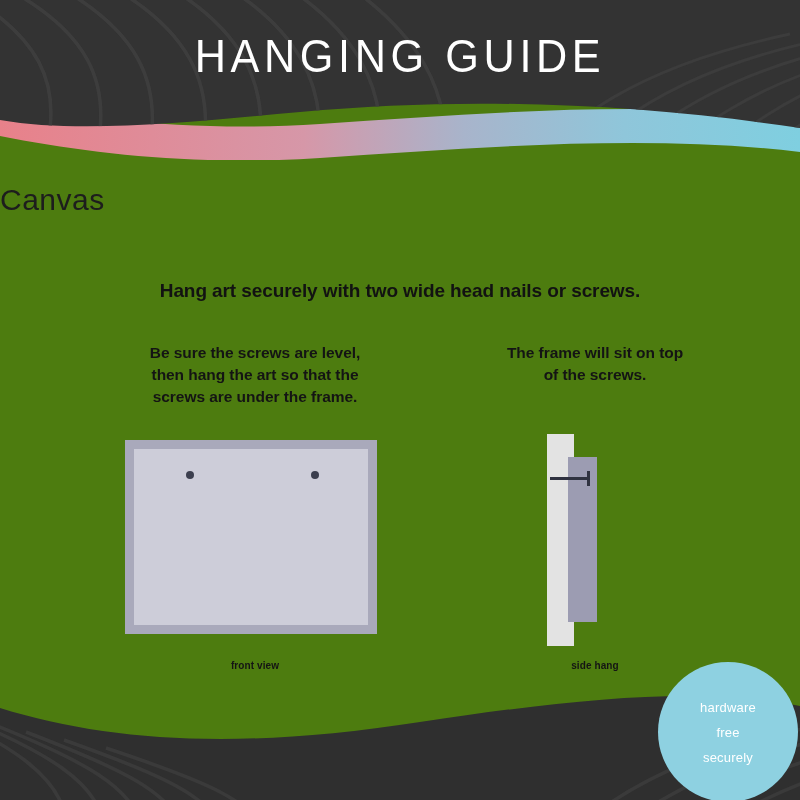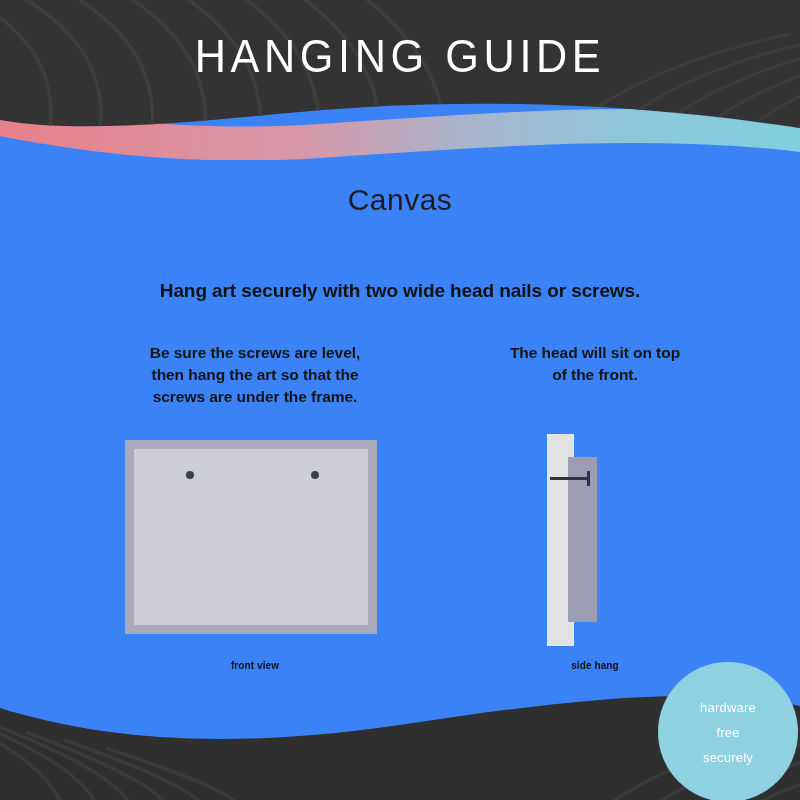--- a/index.html
+++ b/index.html
@@ -5,21 +5,21 @@
   * { margin:0; padding:0; box-sizing:border-box; }
   html, body {
     width:800px; height:800px;
     background:#ffffff;
     font-family:"Liberation Sans", sans-serif;
     overflow:hidden;
   }
   #page {
     position:relative;
     width:800px; height:800px;
-    background:#3b82f6;
+    background:#4d7c0f;
     overflow:hidden;
   }
 
   
   #header-band {
     position:absolute; left:0; top:0;
     width:800px; height:160px;
     overflow:hidden;
   }
   #header-band svg { display:block; }
@@ -42,21 +42,21 @@
 
   
   #content {
     position:absolute; left:0; top:160px;
     width:800px; height:640px;
   }
 
   #product-heading {
     position:absolute; left:0; top:25px;
     width:800px;
-    text-align:center;
+    text-align:left;
     color:#1d1d1d;
     font-size:30px;
     font-weight:400;
     letter-spacing:0.5px;
     line-height:1;
   }
 
   #main-instruction {
     position:absolute; left:0; top:98px;
     width:800px;
@@ -245,22 +245,22 @@
           <div class="screw-dot" id="screw-dot-right"></div>
         </div>
       </div>
 
       <div class="view-label" id="front-view-label">front view</div>
     </div>
 
     <div class="column" id="col-side">
 
       <div class="caption">
-        <div>The head will sit on top</div>
-        <div>of the front.</div>
+        <div>The frame will sit on top</div>
+        <div>of the screws.</div>
       </div>
 
       <div id="side-diagram">
         <div id="wall-strip"></div>
         <div id="side-frame-strip"></div>
         <div id="side-nail"></div>
         <div id="side-nail-head"></div>
       </div>
 
       <div class="view-label" id="side-view-label">side hang</div>

